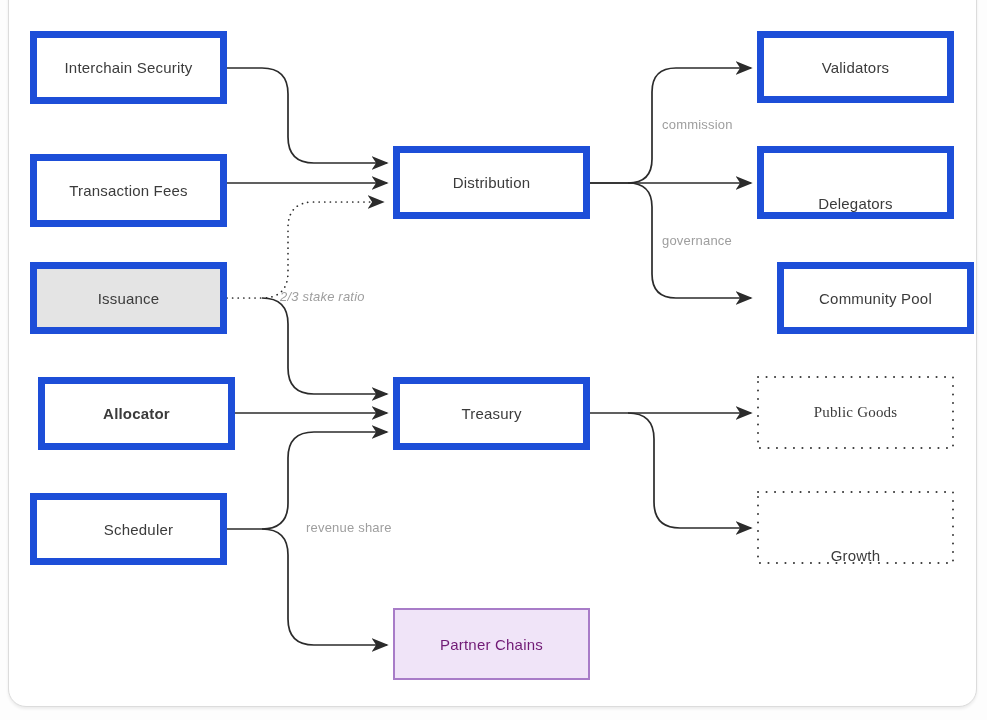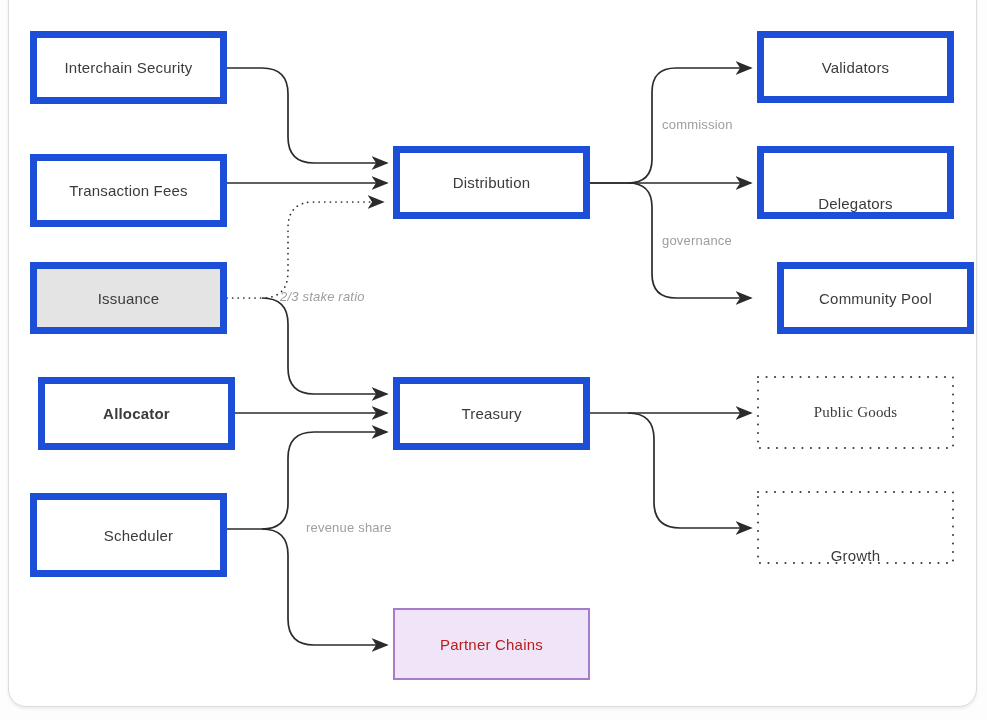--- a/index.html
+++ b/index.html
@@ -33,35 +33,35 @@
     width: 197px; height: 73px;
     box-sizing: border-box;
     background: #ffffff;
     border: 7px solid #1d4ed8;
     display: flex; align-items: center; justify-content: center;
     font-size: 15px;
     color: #3b3b3b;
     letter-spacing: 0.2px;
   }
   .node.filled-gray   { background: #e4e4e4; align-items: center; }
-  .node.filled-purple { background: #f0e4f8; border: 2px solid #a87cc8; color: #b91c1c; }
+  .node.filled-purple { background: #f0e4f8; border: 2px solid #a87cc8; color: #701a75; }
   .node.dotted        { background: transparent; border: none; } 
   .edge-label {
     position: absolute;
     font-size: 13px;
     color: #9e9e9e;
     white-space: nowrap;
     letter-spacing: 0.2px;
   }
   
   #n-interchain { left: 30px;  top: 31px;  }
   #n-txfees     { left: 30px;  top: 154px; }
   #n-issuance   { left: 30px;  top: 262px; height: 72px; }
   #n-allocator  { left: 38px;  top: 377px; font-weight: bold; }
-  #n-scheduler  { left: 30px;  top: 493px; height: 84px; padding-left: 20px; }
+  #n-scheduler  { left: 30px;  top: 493px; height: 72px; padding-left: 20px; }
   #n-distrib    { left: 393px; top: 146px; }
   #n-treasury   { left: 393px; top: 377px; }
   #n-partner    { left: 393px; top: 608px; height: 72px; }
   #n-validators { left: 757px; top: 31px;  height: 72px; }
   #n-delegators { left: 757px; top: 146px; align-items: flex-end; }
   #n-community  { left: 757px; top: 262px; height: 72px; margin-left: 20px; }
   #n-publicgoods{ left: 757px; top: 376px; font-family: Liberation Serif, serif; }
   #n-growth     { left: 757px; top: 491px; align-items: flex-end; }
   
   #l-commission { left: 662px; top: 117px; }

